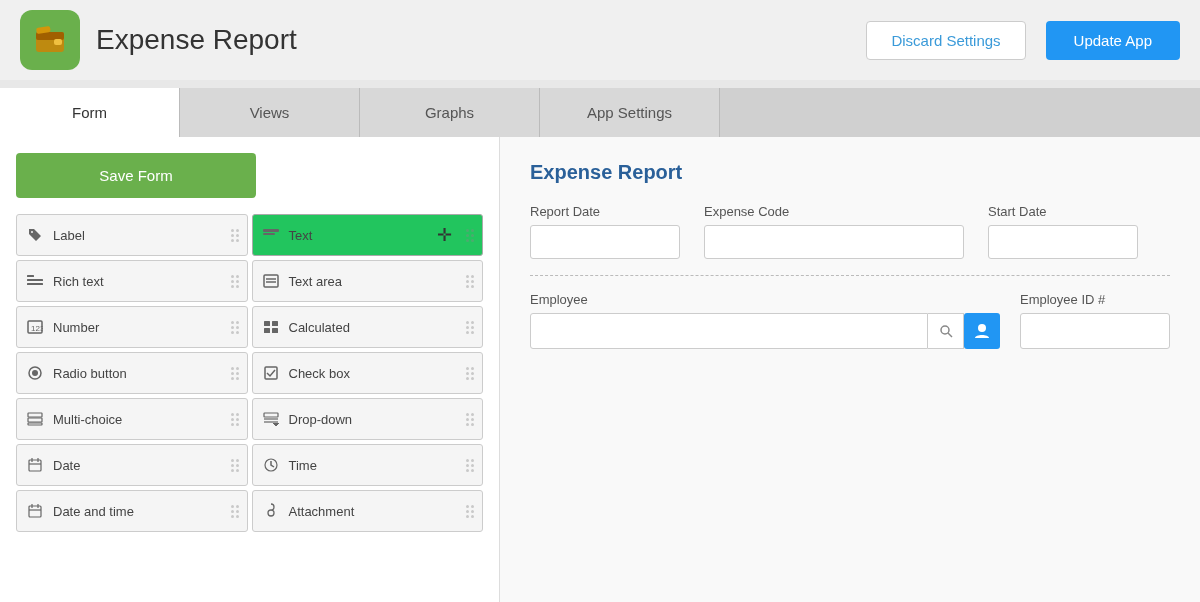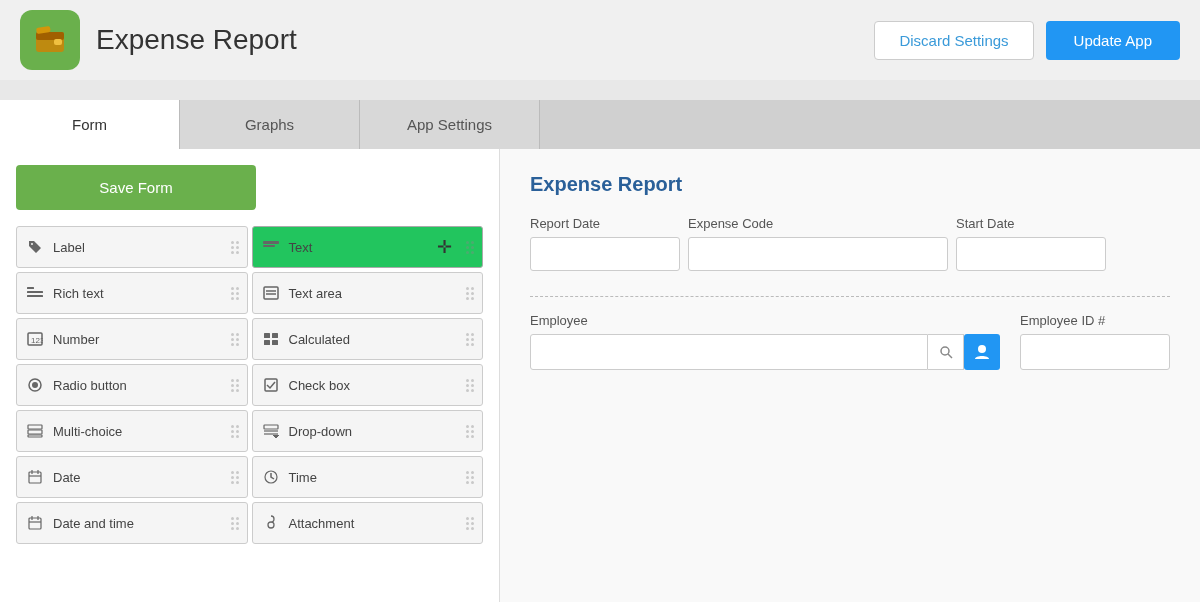--- a/index.html
+++ b/index.html
@@ -53,27 +53,28 @@
     }
     .btn-update {
       background: #2196f3;
       border: none;
       color: #fff;
       padding: 10px 28px;
       font-size: 15px;
       border-radius: 4px;
       cursor: pointer;
       font-weight: 500;
+      margin-left: 8px;
     }
 
     
     .tabs-bar {
       display: flex;
       background: #d0d0d0;
-      margin-top: 20px;
+      margin-top: 8px;
     }
     .tab {
       padding: 16px 40px;
       cursor: pointer;
       font-size: 15px;
       color: #555;
       border-right: 1px solid #bbb;
       background: #d8d8d8;
       min-width: 180px;
       text-align: center;
@@ -179,22 +180,22 @@
       padding: 24px 30px;
     }
     .form-title {
       font-size: 20px;
       font-weight: 600;
       color: #2a6099;
       margin-bottom: 20px;
     }
     .form-row {
       display: flex;
-      gap: 8px;
-      margin-bottom: 25px;
+      gap: 24px;
+      margin-bottom: 16px;
       align-items: center;
     }
     .form-field {
       display: flex;
       flex-direction: column;
       gap: 6px;
     }
     .form-field-label {
       font-size: 13px;
       color: #555;
@@ -292,20 +293,21 @@
     <span class="app-title">Expense Report</span>
   </div>
   <div class="header-right">
     <button class="btn-discard">Discard Settings</button>
     <button class="btn-update">Update App</button>
   </div>
 </div>
 
 <div class="tabs-bar">
   <div class="tab active">Form</div>
+  <div class="tab">Views</div>
   <div class="tab">Graphs</div>
   <div class="tab">App Settings</div>
 </div>
 
 <div class="main-content">
 
   <div class="left-panel">
     <button class="btn-save-form">Save Form</button>
 
     <div class="fields-grid">

